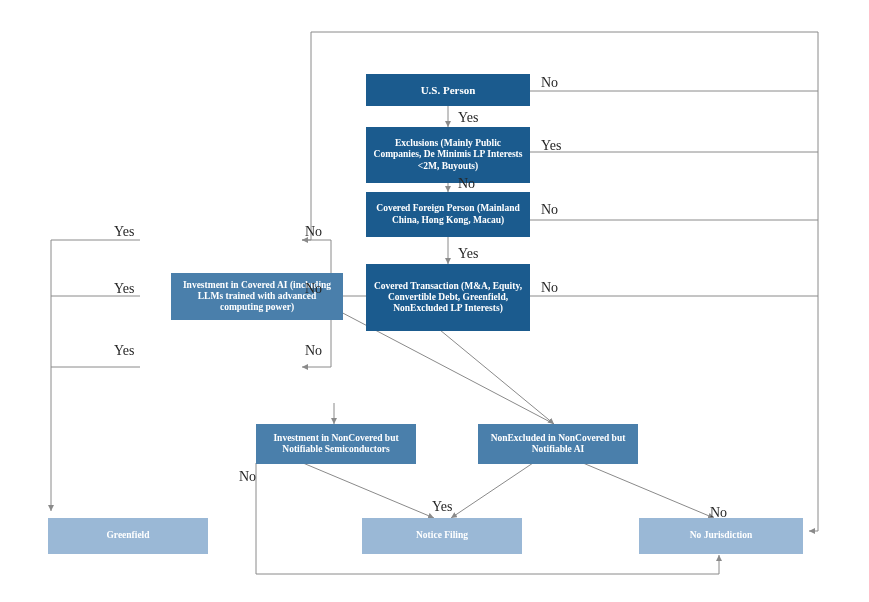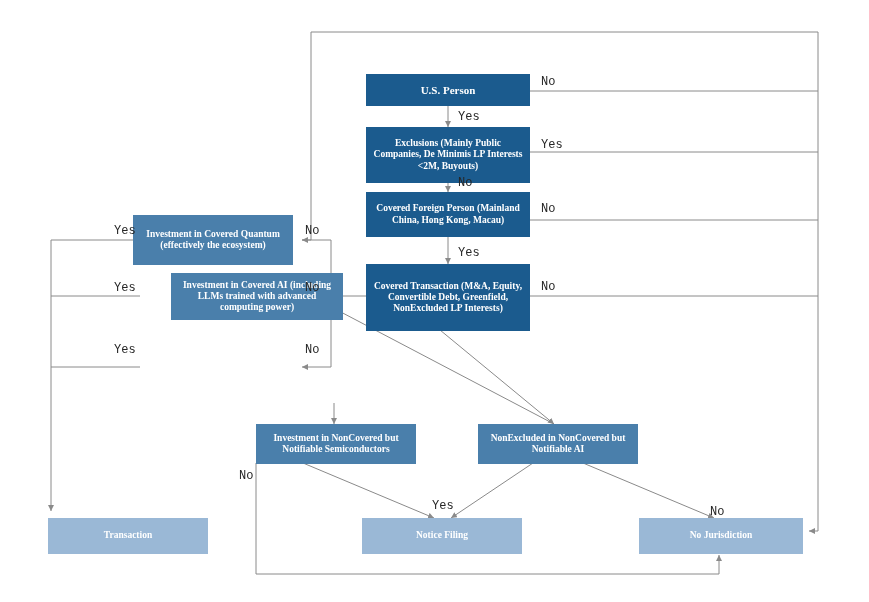--- a/index.html
+++ b/index.html
@@ -21,22 +21,22 @@
     padding:2px 4px;
     border:1px solid rgba(255,255,255,0);
   }
   .node.dark{background:#1b5b8e;justify-content:flex-end;}
   .node.mid{background:#4a7fab;}
   .node.light{background:#9ab8d6;}
   .node .txt{display:block;width:100%;}
 
   .edge-label{
     position:absolute;
-    font-family:Liberation Mono, monospace;
-    font-size:12px;
+    font-family:Liberation Serif, serif;
+    font-size:14px;
     color:#262626;
     white-space:nowrap;
     font-weight:normal;
   }
 </style>
 </head>
 <body>
 
 <div id="canvas">
 
@@ -94,39 +94,36 @@
   </div>
 
   <div class="node dark" style="left:366px;top:192px;width:164px;height:45px;font-size:9.5px;">
     <span class="txt">Covered Foreign Person (Mainland China, Hong Kong, Macau)</span>
   </div>
 
   <div class="node dark" style="left:366px;top:264px;width:164px;height:67px;font-size:9.5px;">
     <span class="txt">Covered Transaction (M&amp;A, Equity, Convertible Debt, Greenfield, NonExcluded LP Interests)</span>
   </div>
 
-  <div class="node mid" style="left:133px;top:215px;width:160px;height:50px;font-size:9.5px;">
-    <span class="txt">Investment in Covered Quantum (effectively the ecosystem)</span>
-  </div>
 
   <div class="node mid" style="left:133px;top:273px;width:172px;height:47px;font-size:9.5px;margin-left:38px;">
     <span class="txt">Investment in Covered AI (including LLMs trained with advanced computing power)</span>
   </div>
 
 
   <div class="node mid" style="left:256px;top:424px;width:160px;height:40px;font-size:9.5px;">
     <span class="txt">Investment in NonCovered but Notifiable Semiconductors</span>
   </div>
 
   <div class="node mid" style="left:478px;top:424px;width:160px;height:40px;font-size:9.5px;">
     <span class="txt">NonExcluded in NonCovered but Notifiable AI</span>
   </div>
 
   <div class="node light" style="left:48px;top:518px;width:160px;height:36px;font-size:9.5px;">
-    <span class="txt">Transaction</span>
+    <span class="txt">Greenfield</span>
   </div>
 
   <div class="node light" style="left:362px;top:518px;width:160px;height:36px;font-size:9.5px;">
     <span class="txt">Notice Filing</span>
   </div>
 
   <div class="node light" style="left:639px;top:518px;width:164px;height:36px;font-size:9.5px;">
     <span class="txt">No Jurisdiction</span>
   </div>
 

